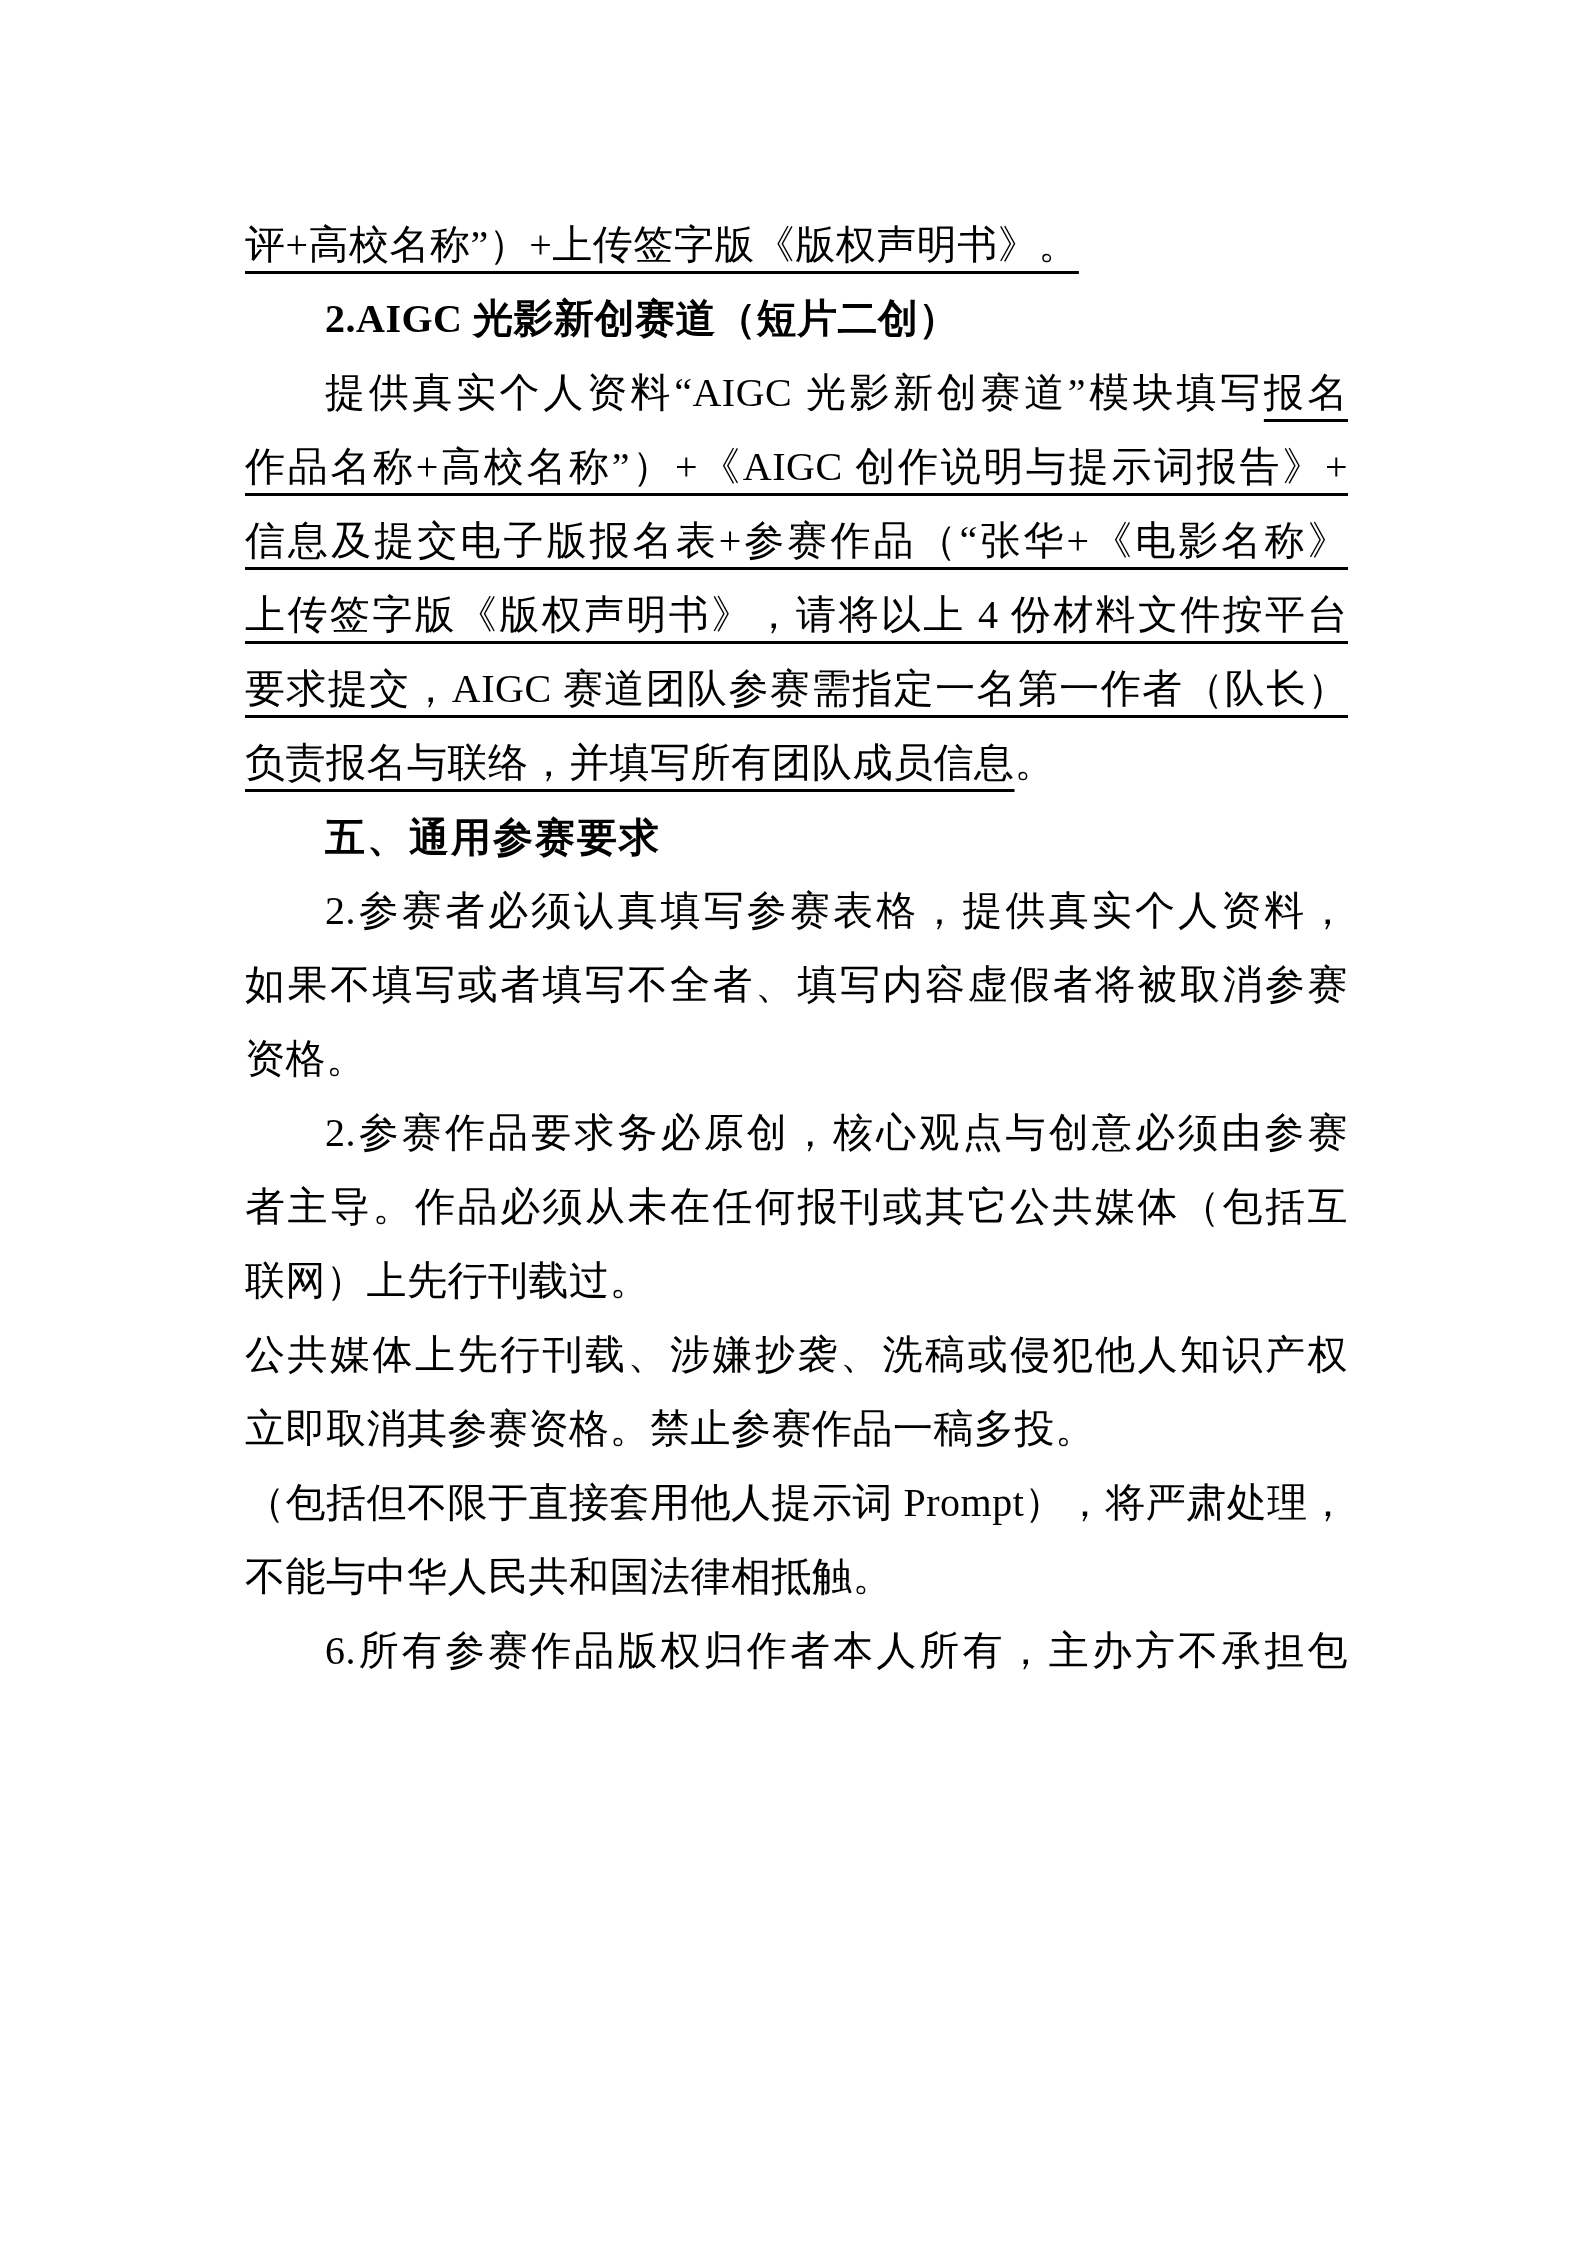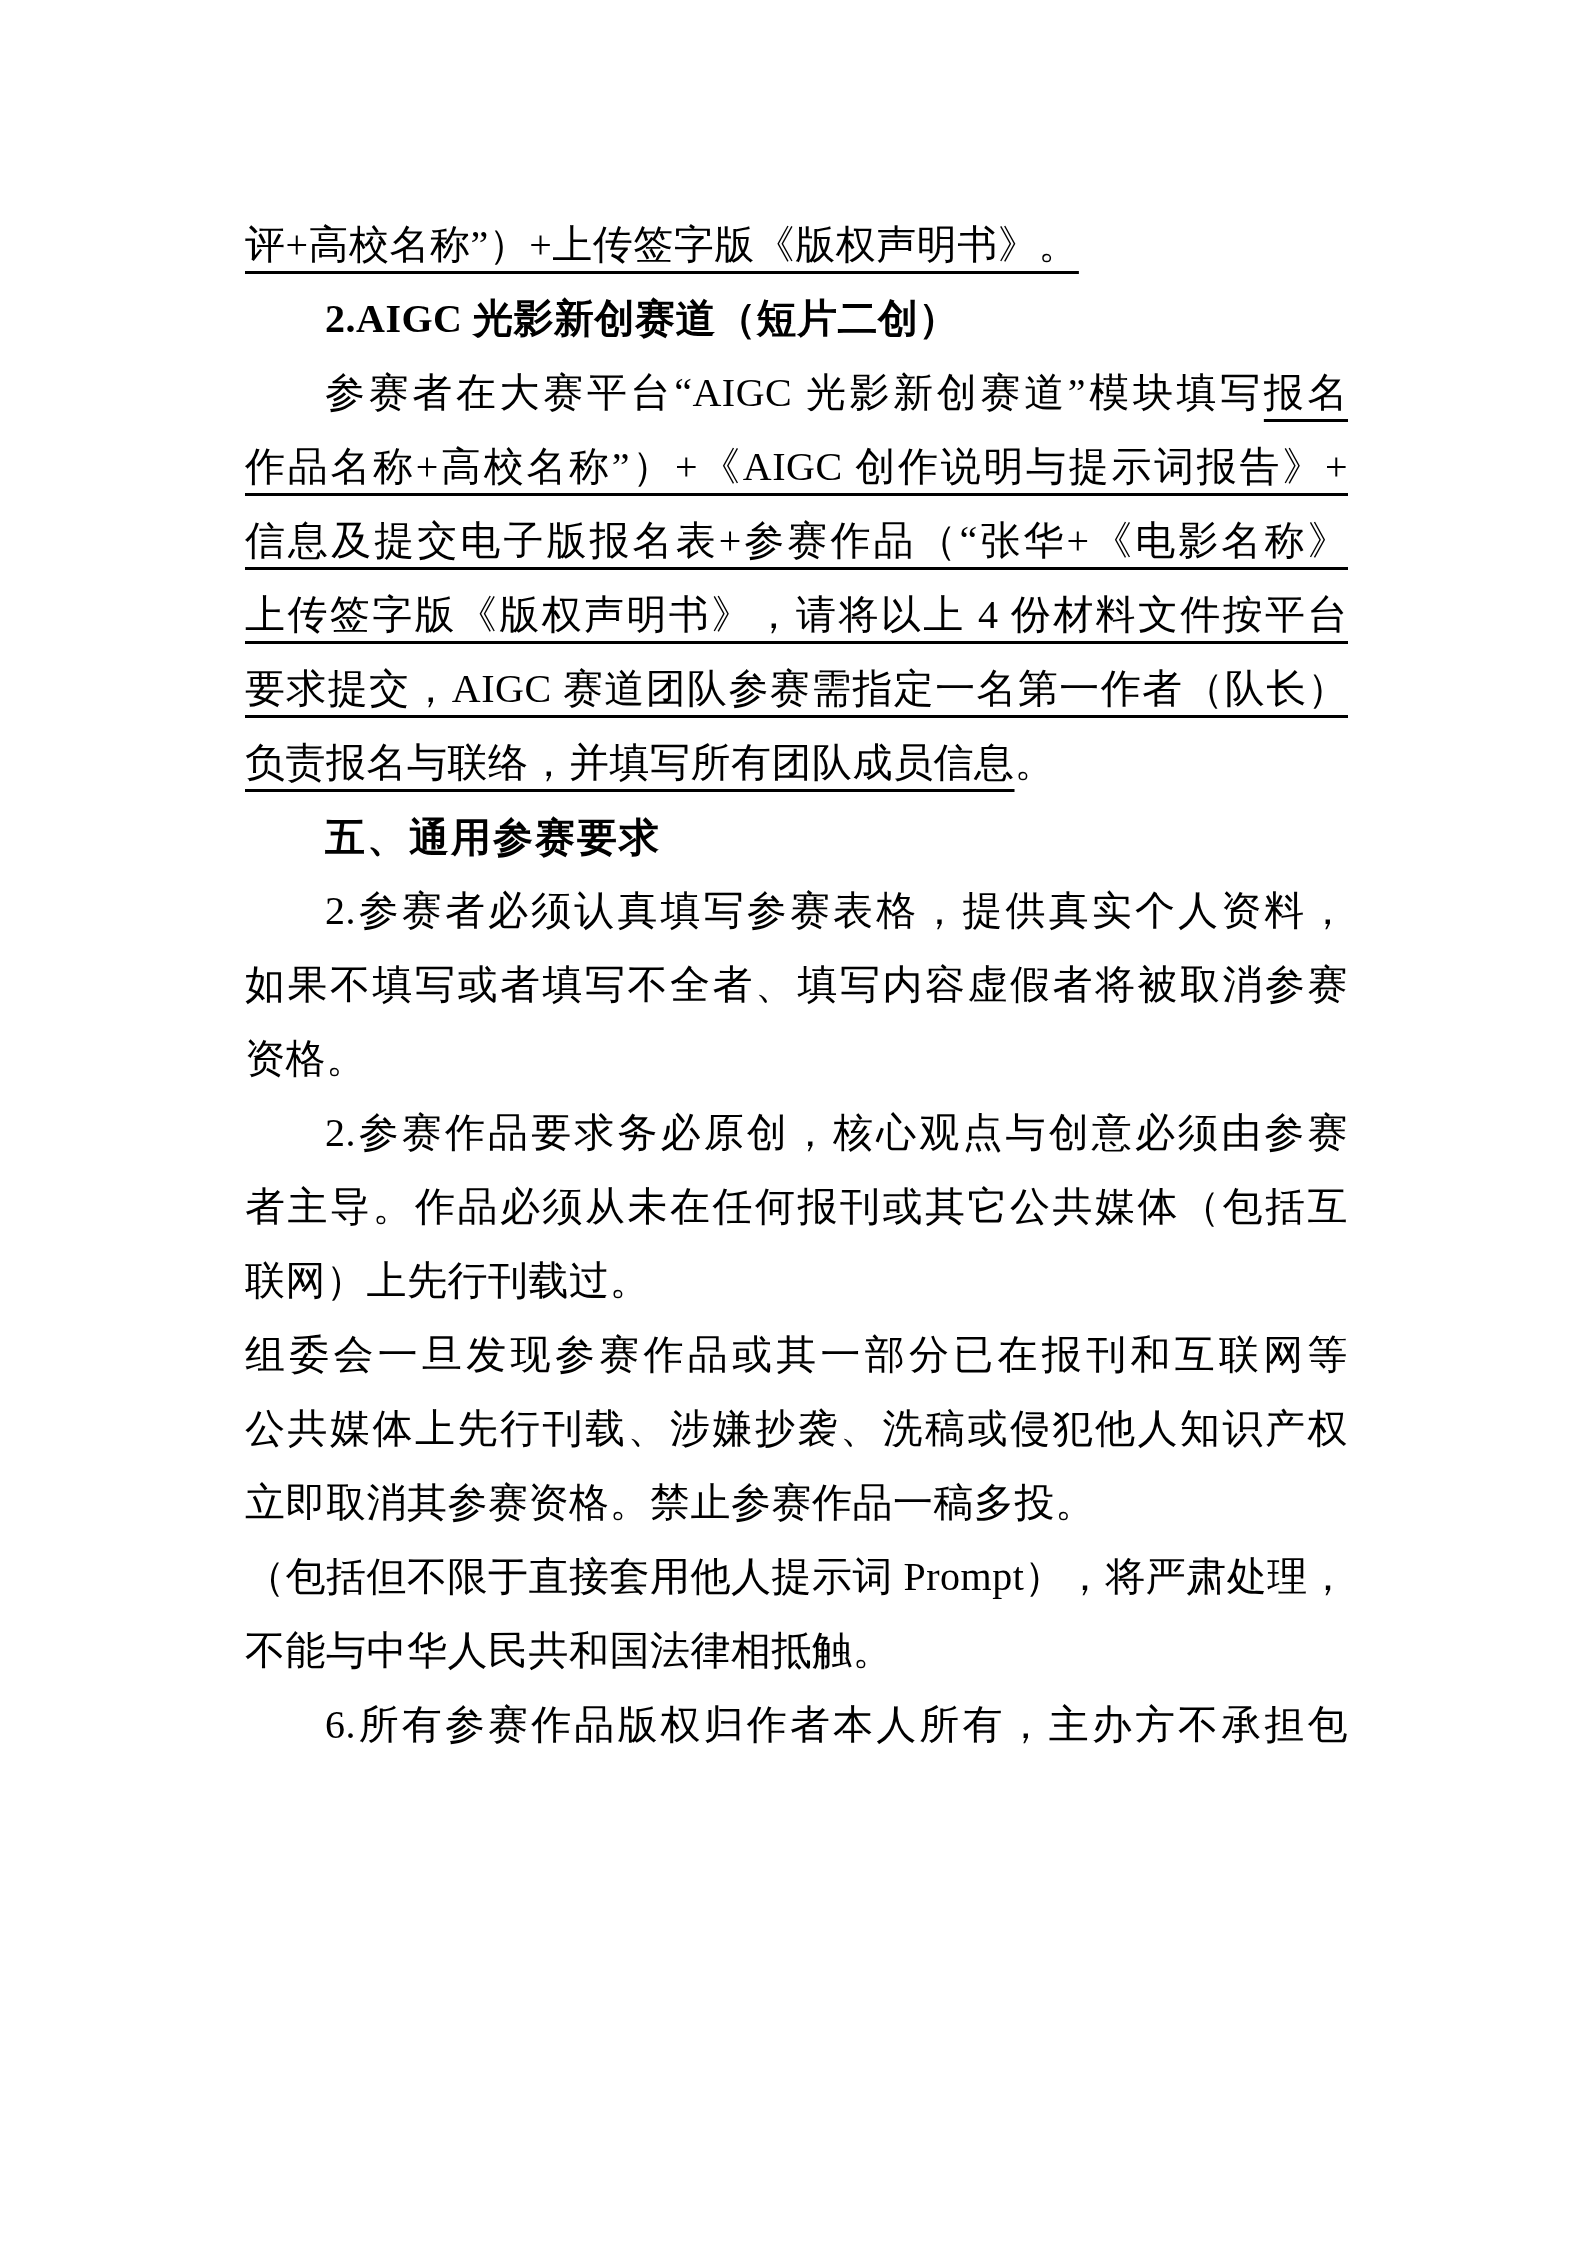--- a/index.html
+++ b/index.html
@@ -56,33 +56,32 @@
     display: inline;
   }
 </style>
 </head>
 <body>
 
 <div class="page">
   <div class="text-block">
       <div class="line body"><u>评+高校名称”）+上传签字版《版权声明书》。</u></div>
       <div class="line subheading indent"><span>2.AIGC 光影新创赛道（短片二创）</span></div>
-      <div class="line body justify indent"><span>参赛者在大赛平台“AIGC 光影新创赛道”模块填写</span><u>报名</u></div>
+      <div class="line body justify indent"><span>提供真实个人资料“AIGC 光影新创赛道”模块填写</span><u>报名</u></div>
       <div class="line body justify"><u>作品名称+高校名称”）+《AIGC 创作说明与提示词报告》+</u></div>
       <div class="line body justify"><u>信息及提交电子版报名表+参赛作品（“张华+《电影名称》</u></div>
       <div class="line body justify"><u>上传签字版《版权声明书》，请将以上 4 份材料文件按平台</u></div>
       <div class="line body justify"><u>要求提交，AIGC 赛道团队参赛需指定一名第一作者（队长）</u></div>
       <div class="line body"><u>负责报名与联络，并填写所有团队成员信息</u><span>。</span></div>
       <div class="line heading indent"><span>五、通用参赛要求</span></div>
       <div class="line body justify indent"><span>2.参赛者必须认真填写参赛表格，提供真实个人资料，</span></div>
       <div class="line body justify"><span>如果不填写或者填写不全者、填写内容虚假者将被取消参赛</span></div>
       <div class="line body"><span>资格。</span></div>
       <div class="line body justify indent"><span>2.参赛作品要求务必原创，核心观点与创意必须由参赛</span></div>
       <div class="line body justify"><span>者主导。作品必须从未在任何报刊或其它公共媒体（包括互</span></div>
       <div class="line body"><span>联网）上先行刊载过。</span></div>
-      <div class="line body justify"><span>组委会一旦发现参赛作品或其一部分已在报刊和互联网等</span></div>
       <div class="line body justify"><span>公共媒体上先行刊载、涉嫌抄袭、洗稿或侵犯他人知识产权</span></div>
       <div class="line body"><span>立即取消其参赛资格。禁止参赛作品一稿多投。</span></div>
       <div class="line body justify"><span>（包括但不限于直接套用他人提示词 Prompt），将严肃处理，</span></div>
       <div class="line body"><span>不能与中华人民共和国法律相抵触。</span></div>
       <div class="line body justify indent"><span>6.所有参赛作品版权归作者本人所有，主办方不承担包</span></div>
     </div>
 </div>
 
 </body></html>

